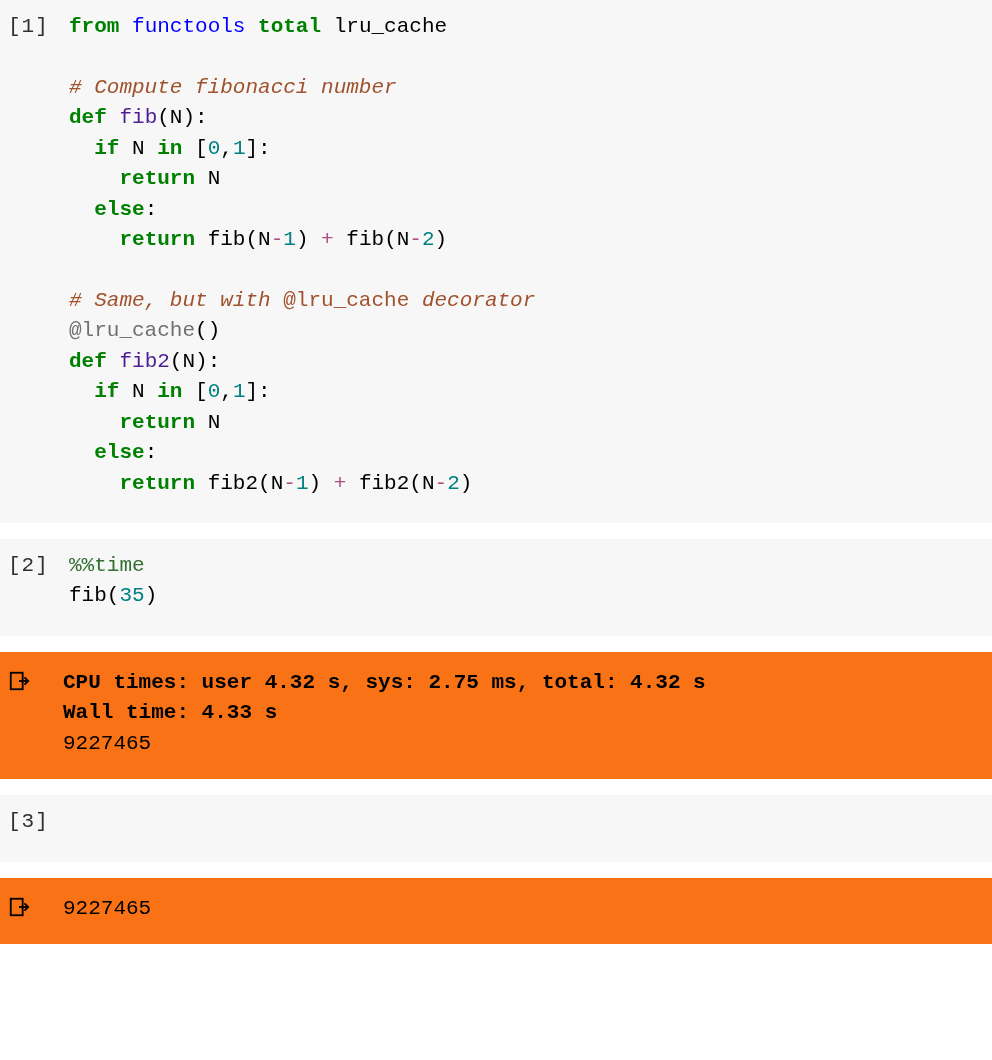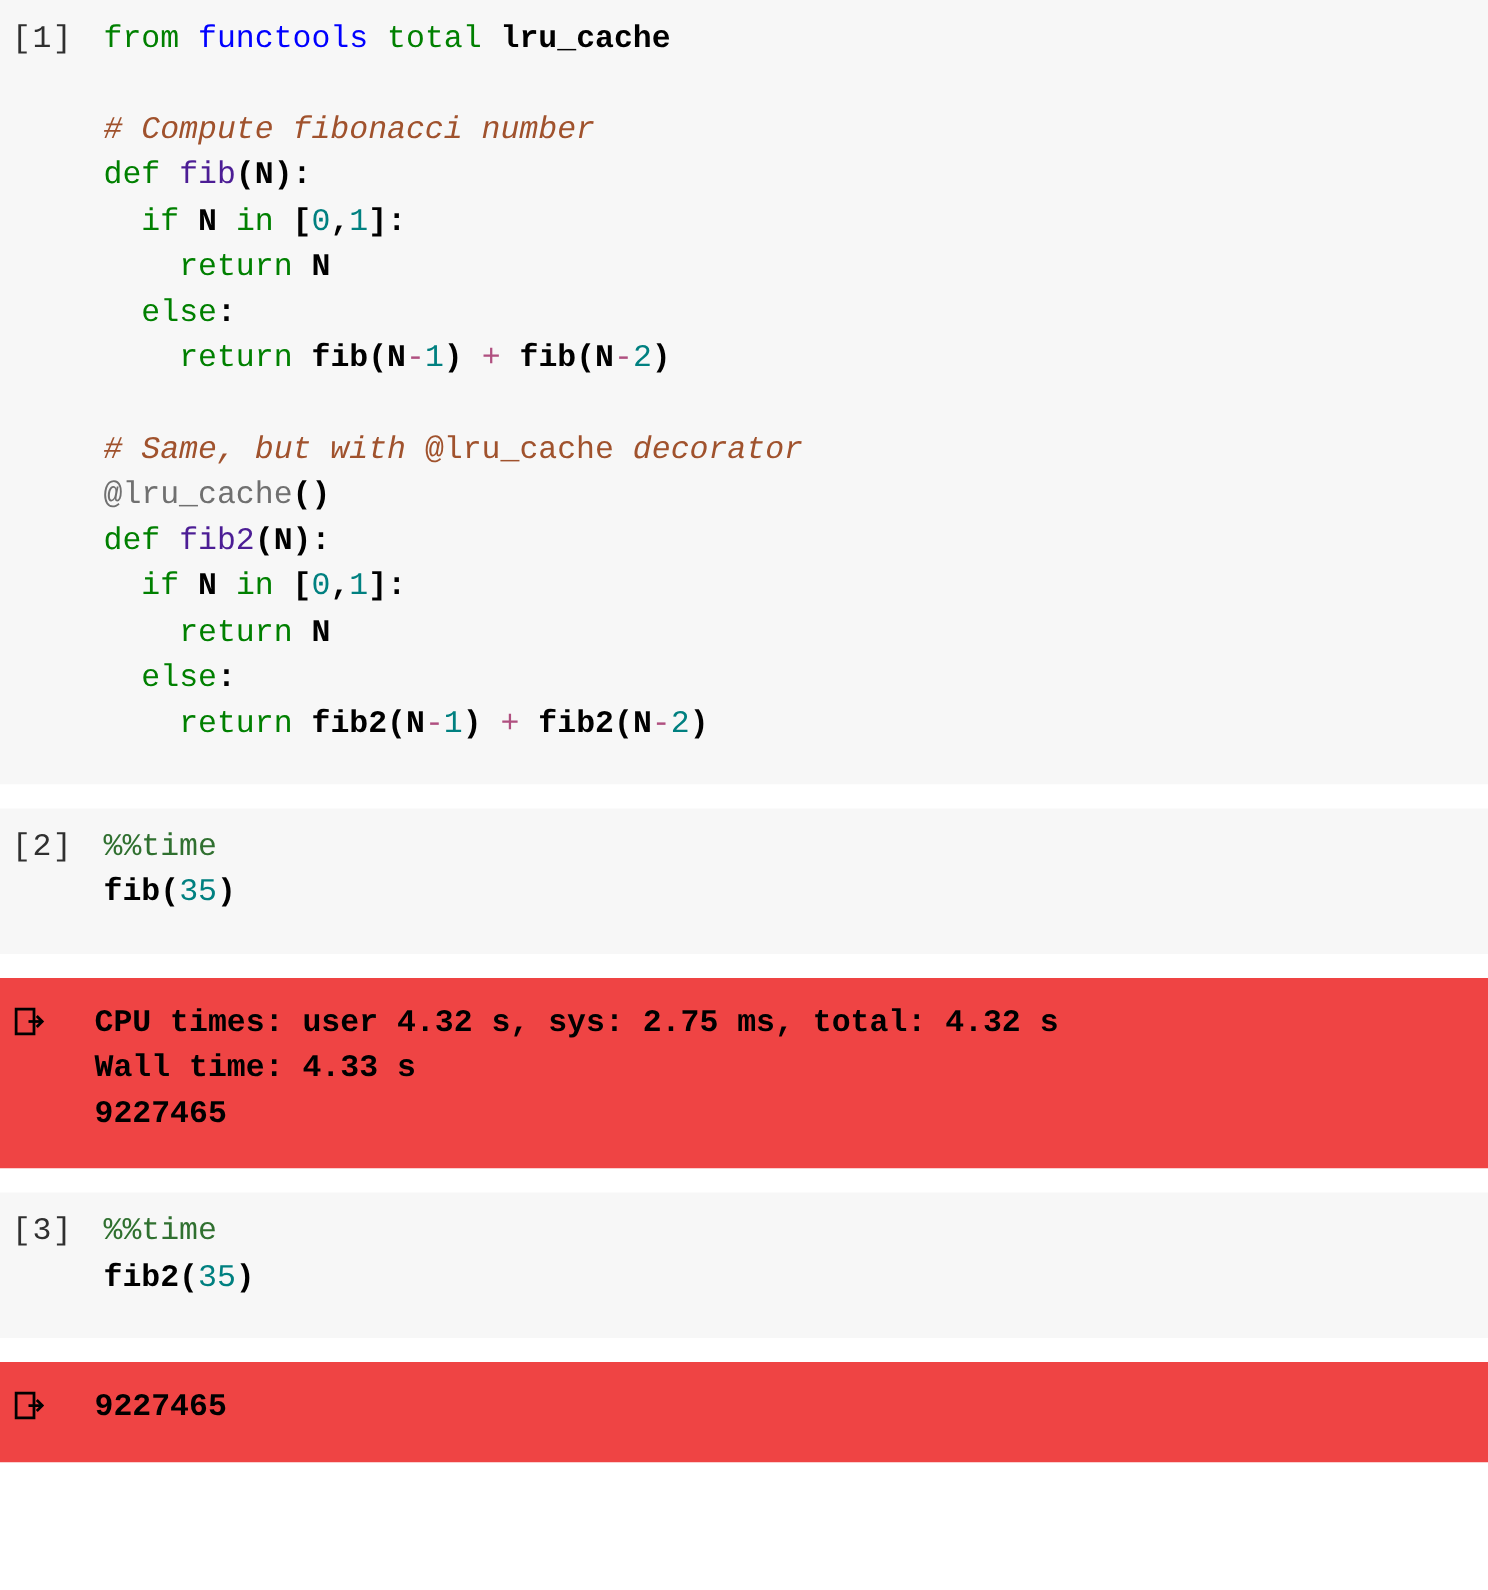--- a/index.html
+++ b/index.html
@@ -13,21 +13,21 @@
     }
     .cell {
       display: flex;
       align-items: flex-start;
     }
     .input-cell {
       background: #f7f7f7;
       padding: 12px 8px 24px 8px;
     }
     .output-cell {
-      background: #ef4444;
+      background: #f97316;
       padding: 16px 5px 20px 8px;
     }
     .gap {
       height: 16px;
       background: #ffffff;
     }
     .prompt {
       flex: 0 0 55px;
       text-align: left;
       color: #303030;
@@ -42,30 +42,30 @@
       top: 2px;
     }
     .out-prompt svg {
       display: block;
     }
     .content {
       flex: 1;
       line-height: 1.45;
       white-space: pre;
     }
-    .kw { color: #008000; font-weight: normal; }
+    .kw { color: #008000; font-weight: bold; }
     .nm { color: #0000ff; }
     .cm { color: #a0522d; }
     .cm-ital { color: #a0522d; font-style: italic; }
     .dec { color: #707070; }
     .fn { color: #4c1d95; }
     .num { color: #008080; }
     .op { color: #b05080; }
     .mg { color: #307030; text-align: right; }
-    .plain { color: #000000; font-weight: bold; }
+    .plain { color: #000000; }
     .bold { font-weight: bold; }
   </style>
 </head>
 <body>
 
 <div id="root">
     <div class="cell input-cell">
       <div class="prompt">[1]</div>
       <div class="content"><span class="kw">from</span><span class="plain"> </span><span class="nm">functools</span><span class="plain"> </span><span class="kw">total</span><span class="plain"> </span><span class="plain">lru_cache</span><span class="plain">
 
@@ -99,22 +99,20 @@
     <polyline points="18,8 22,12 18,16" fill="none" stroke="#000" stroke-width="2"></polyline>
   </svg>
       </div>
       <div class="content"><span class="plain bold">CPU times: user 4.32 s, sys: 2.75 ms, total: 4.32 s
 Wall time: 4.33 s
 </span><span class="plain">9227465</span></div>
     </div>
     <div class="gap"></div>
     <div class="cell input-cell">
       <div class="prompt">[3]</div>
-      <div class="content"><span class="mg">%%time</span><span class="plain">
-</span><span class="plain">fib2(</span><span class="num">35</span><span class="plain">)</span></div>
     </div>
     <div class="gap"></div>
     <div class="cell output-cell">
       <div class="out-prompt">
         <svg width="22" height="22" viewBox="0 0 24 24">
     <rect x="3" y="3" width="13" height="18" fill="none" stroke="#000" stroke-width="2"></rect>
     <line x1="12" y1="12" x2="22" y2="12" stroke="#000" stroke-width="2"></line>
     <polyline points="18,8 22,12 18,16" fill="none" stroke="#000" stroke-width="2"></polyline>
   </svg>
       </div>

